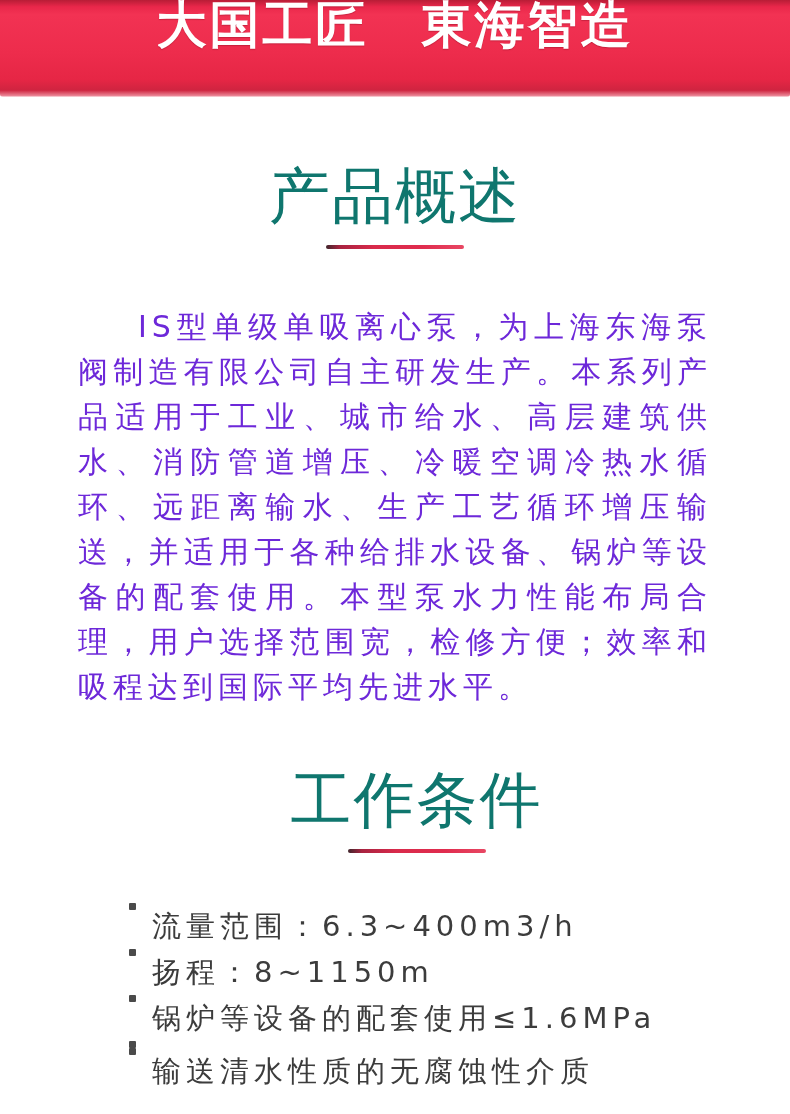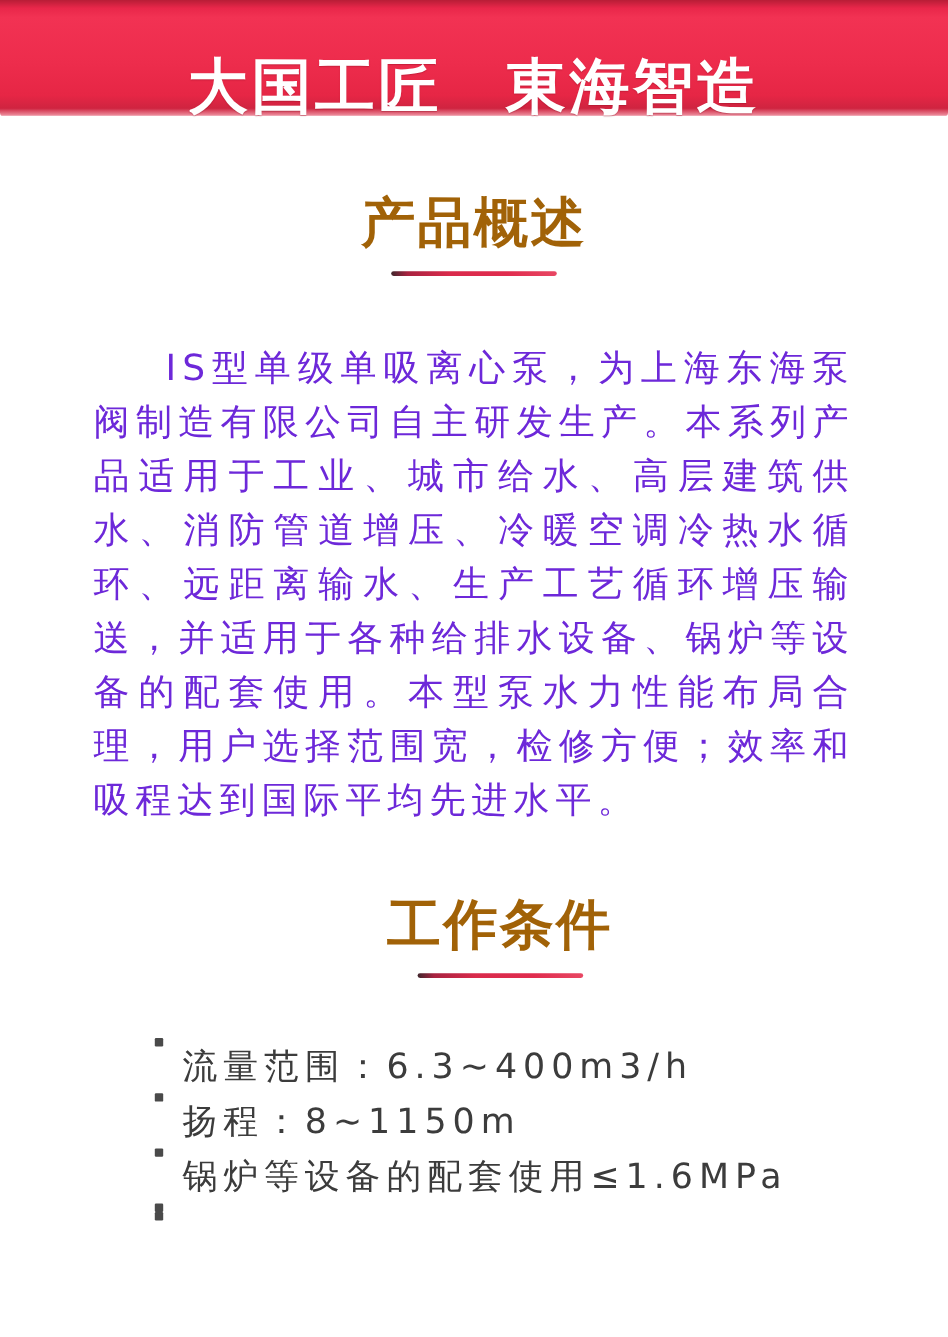--- a/index.html
+++ b/index.html
@@ -25,42 +25,42 @@
       #b81d36 0%,
       #e9274a 7%,
       #f23253 15%,
       #ed2c4c 55%,
       #e62645 82%,
       #cf2440 93%,
       #ec8b9b 99%,
       #ffffff 100%);
     border-radius: 0 0 3px 3px;
     display: flex;
-    align-items: flex-end;
+    align-items: flex-start;
     justify-content: center;
   }
   .banner-title {
     margin: 0;
     color: #ffffff;
     font-size: 50px;
     font-weight: 700;
     letter-spacing: 3px;
     line-height: 1;
     text-shadow: 0 1px 1px rgba(130,10,30,0.35);
     white-space: nowrap;
   }
 
   
   .section-heading {
     margin: 0;
     text-align: center;
-    font-size: 45px;
-    font-weight: 700;
+    font-size: 61px;
+    font-weight: 400;
     letter-spacing: 2px;
-    color: #a16207;
+    color: #0f766e;
     line-height: 1.2;
   }
   .heading-underline {
     width: 138px;
     height: 4px;
     margin: 13px auto 0 auto;
     border-radius: 2px;
     background: linear-gradient(90deg,
       #40262c 0%,
       #a82340 10%,
@@ -136,17 +136,18 @@
       </li>
       <li class="condition-item">
         <span class="bullet-dot"></span>
         <span>锅炉等设备的配套使用≤1.6MPa</span>
       </li>
       <li class="condition-item">
         <span class="bullet-dot"></span>
       </li>
       <li class="condition-item">
         <span class="bullet-dot"></span>
+        <span>输送清水性质的无腐蚀性介质</span>
       </li>
     </ul>
   </section>
 
 </div>
 
 </body></html>

